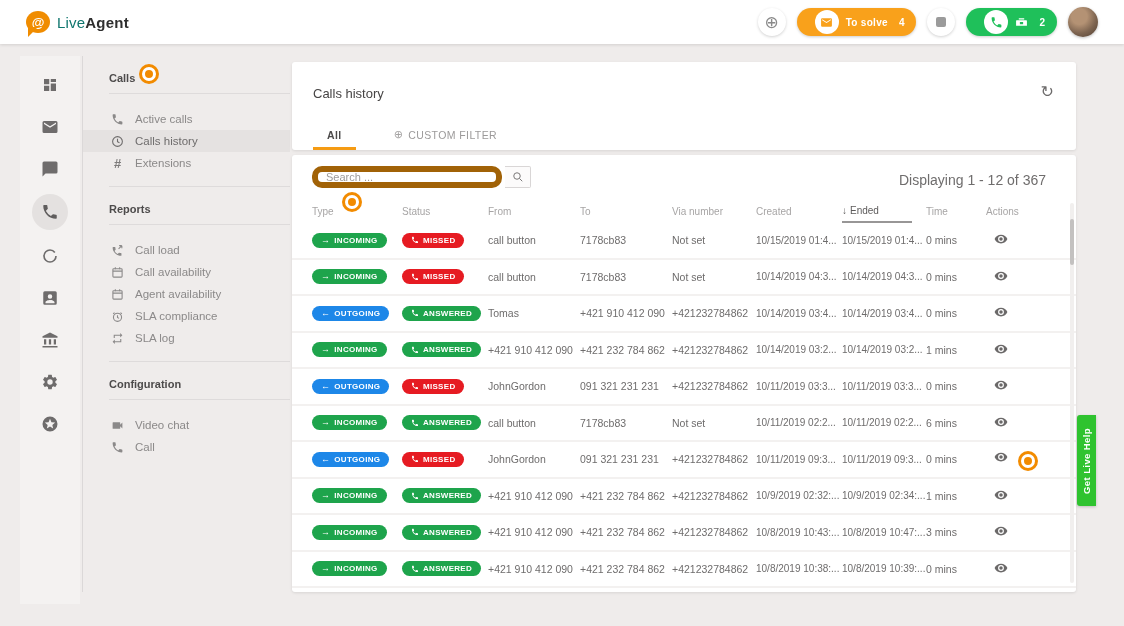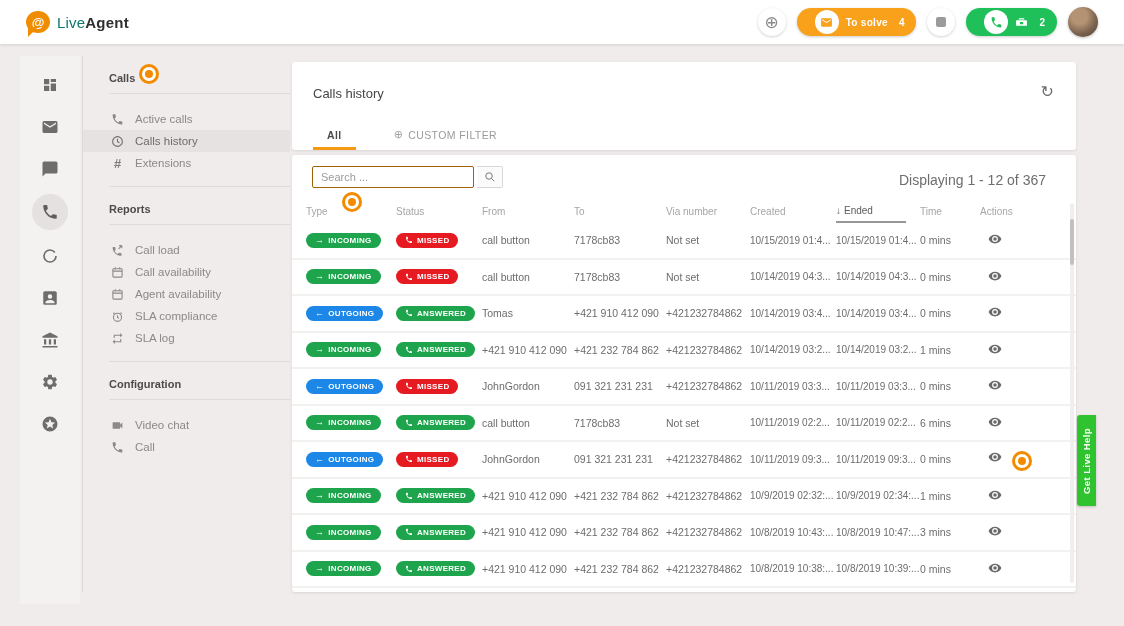--- a/index.html
+++ b/index.html
@@ -60,29 +60,29 @@
   .refresh { position:absolute; right:22px; top:20px; color:#6d6b6b; font-size:16px; cursor:pointer; }
   .tabs { position:absolute; left:21px; bottom:0; display:flex; gap:24px; }
   .tab { position:relative; padding:0 14px 9px 14px; font-size:10.5px; letter-spacing:.4px; color:#9c9a9a;
          cursor:pointer; display:flex; align-items:center; gap:5px; }
   .tab.active { color:#4c4a4a; font-weight:bold; }
   .tab.active::after { content:""; position:absolute; left:0; right:0; bottom:0; height:3px; background:#f59b13; }
   .tab .tab-icon { font-size:11px; color:#a4a2a2; }
 
   .card-table { left:292px; top:155px; width:784px; height:437px; }
   .search-row { position:relative; height:44px; padding:11px 0 0 20px; display:flex; }
-  .search-input { width:162px; height:22px; border:1px solid #a16207; border-radius:2px; padding:0 8px;
+  .search-input { width:190px; height:22px; border:6px solid #a16207; border-radius:10px; padding:0 8px;
          font-size:11px; color:#555; font-family:"Liberation Sans",sans-serif; outline:none; }
   .search-input::placeholder { color:#9d9b9b; }
   .search-btn { width:26px; height:22px; border:1px solid #d9d6d6; border-left:none; background:#fcfbfb;
          border-radius:0 2px 2px 0; margin-left:3px; display:flex; align-items:center; justify-content:center; cursor:pointer; }
   .displaying { position:absolute; right:30px; top:17px; font-size:14px; color:#6f6d6d; }
 
   .thead, .trow { display:grid; grid-template-columns:90px 86px 92px 92px 84px 86px 84px 60px 1fr;
-         padding-left:14px; align-items:center; }
+         padding-left:20px; align-items:center; }
   .thead { height:24px; font-size:10px; color:#a7a5a5; }
   .thead .hcell { cursor:pointer; display:flex; align-items:center; gap:3px; }
   .hcell.sorted { color:#5d5b5b; font-weight:500; height:24px; border-bottom:2px solid #989696;
          margin-right:14px; }
   .trow { height:36.5px; background:#fff; border-bottom:2px solid #f3f1f0; font-size:10.5px; color:#6e6c6c; }
   .c-created, .c-ended { font-size:10px; }
   .pill { display:inline-flex; align-items:center; gap:4px; height:15px; padding:0 9px; border-radius:8px;
          color:#fff; font-size:8px; font-weight:bold; letter-spacing:.3px; }
   .pill .arr { font-size:9px; line-height:1; }
   .pill.green { background:#1ea44c; }

